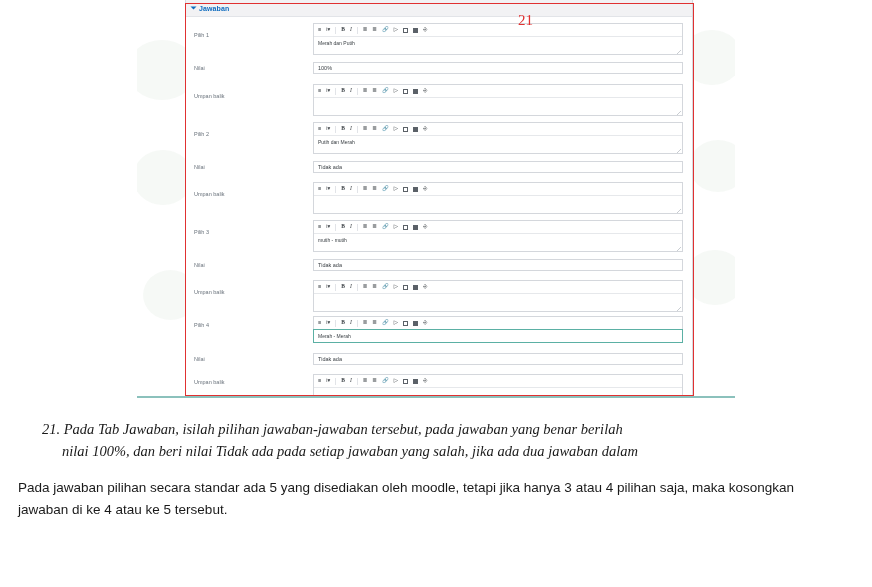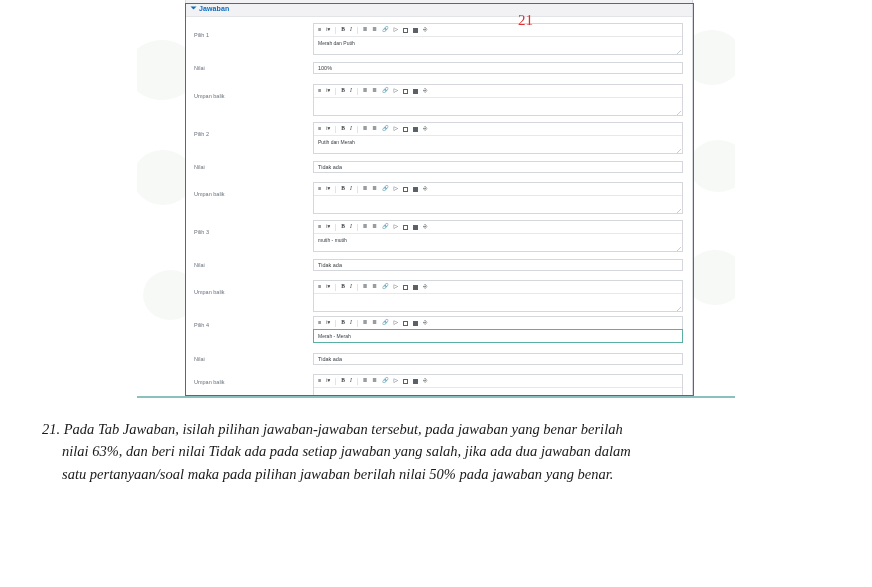--- a/index.html
+++ b/index.html
@@ -467,16 +467,16 @@
 
   <div id="red-box"></div>
   <div id="callout-21">21</div>
 </div>
 
 <div id="bottom-shadow"></div>
 
 <div id="caption">
   <p class="para-it">
     <span class="hang l1"><span>21.</span> <span>Pada Tab Jawaban,  isilah pilihan jawaban-jawaban  tersebut, pada  jawaban  yang  benar  berilah</span></span>
-    <span class="hang l2">nilai 63%, dan beri nilai Tidak ada pada  setiap  jawaban  yang  salah,  jika  ada  dua  jawaban  dalam</span>
-    <span class="hang l3">satu pertanyaan/soal  maka pada  pilihan  jawaban  berilah  nilai 50%  pada  jawaban  yang  benar.</span>
+    <span class="hang l2">nilai 100%, dan beri nilai Tidak ada pada  setiap  jawaban  yang  salah,  jika  ada  dua  jawaban  dalam</span>
   </p>
+  <p id="para2">Pada jawaban pilihan secara standar ada 5 yang disediakan oleh moodle, tetapi jika hanya 3 atau 4 pilihan saja, maka kosongkan jawaban di ke 4 atau ke 5 tersebut.</p>
 </div>
 
 </body></html>

